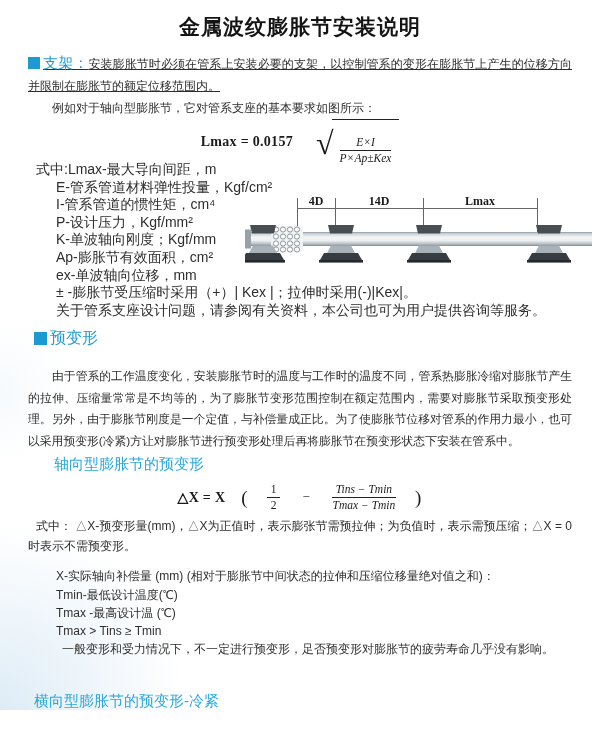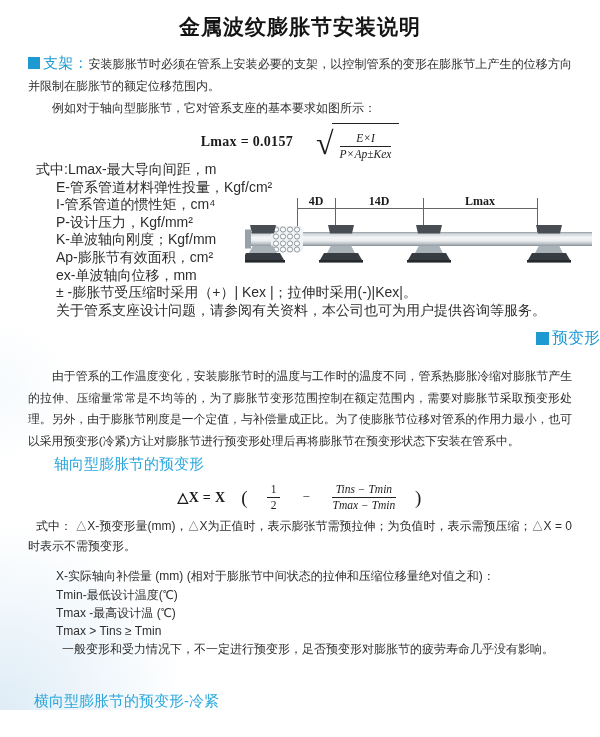--- a/index.html
+++ b/index.html
@@ -9,21 +9,21 @@
       radial-gradient(circle at 0% 100%, rgba(168,205,232,0.38), rgba(168,205,232,0) 20%),
       radial-gradient(circle at 0% 55%, rgba(168,205,232,0.10), rgba(168,205,232,0) 10%),
       #ffffff;
     font-family:"Liberation Sans", sans-serif;
     color:#2e2e2e;
   }
   .title{
     margin:13px 0 0 0;text-align:center;
     font-size:21px;font-weight:bold;color:#141414;letter-spacing:1px;
   }
-  .para{margin:0 28px;font-size:12px;line-height:22px;text-align:justify;}
+  .para{margin:0 28px;font-size:12px;line-height:22px;text-align:justify;text-decoration:underline;}
   .para1{margin-top:11px;}
   .marker{display:inline-block;background:#1d9ad2;vertical-align:-1px;margin-right:3px;}
   .marker.m1{width:12px;height:12px;}
   .marker.m2{width:13px;height:13px;vertical-align:-2px;}
   .blue-label{color:#1d9ad2;font-size:15px;}
   .example-line{margin:0 28px;font-size:12px;line-height:22px;text-indent:24px;}
 
   .formula{
     display:flex;align-items:center;justify-content:center;
     font-family:"Liberation Serif", serif;color:#1b1b1b;gap:15px;
@@ -32,28 +32,28 @@
   .formula .f-rhs{font-weight:bold;font-size:14px;margin-left:4px;}
   .formula .f-op{margin:0 4px;font-size:13px;}
   .frac{display:inline-flex;flex-direction:column;text-align:center;font-size:11.5px;line-height:1.15;margin:0 3px;vertical-align:middle;}
   .frac .num{padding:0 4px 1px;border-bottom:1px solid #222;}
   .frac .den{padding-top:1px;}
   .frac.ital{font-style:italic;align-items:center;}
   .big-paren{font-size:19px;font-weight:400;line-height:1;margin:0 1px;}
   .f1{margin-top:4px;height:38px;}
   .sqrt{display:inline-flex;align-items:center;margin-left:8px;}
   .sqrt-sym{font-size:32px;line-height:1;font-weight:400;transform:translateY(1px);margin-right:-2px;}
-  .radicand{border-top:1.5px solid #222;padding:8px 5px 0 5px;}
+  .radicand{border-top:1.5px solid #222;padding:16px 5px 0 5px;}
   .radicand .frac{font-style:italic;}
 
   .defs{margin-top:0;font-size:14px;line-height:17.6px;}
   .defs .def-line{margin-left:56px;white-space:nowrap;}
   .defs .def-line:first-child{margin-left:36px;}
 
-  .sec-head{margin:9px 0 0 34px;font-size:16px;color:#1d9ad2;text-align:right;}
+  .sec-head{margin:9px 0 0 34px;font-size:16px;color:#1d9ad2;}
   .pre-para{margin:17px 28px 0 28px;font-size:11.8px;line-height:21.5px;text-align:justify;text-indent:24px;}
   .sub-head{margin:3px 0 0 54px;font-size:15px;color:#2ba7dd;}
   .sub-head.lateral{margin-left:34px;margin-top:34px;}
   .f2{margin-top:7px;height:32px;}
   .explain{margin:3px 28px 0 28px;font-size:12px;line-height:20px;text-align:justify;text-indent:8px;}
   .items{margin-top:11px;font-size:12px;line-height:18.2px;}
   .items .item-line{margin-left:56px;white-space:nowrap;}
   .items .item-line:last-child{margin-left:62px;}
   .f3{margin-top:6px;height:30px;justify-content:flex-start;padding-left:243px;}
   .last-line{margin:8px 28px 0 54px;font-size:12px;line-height:20px;}

